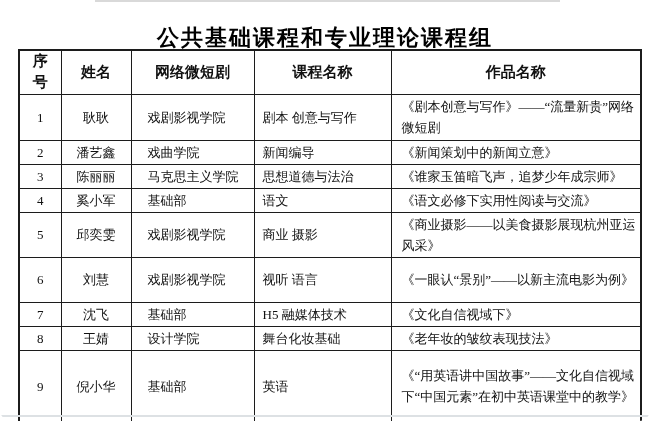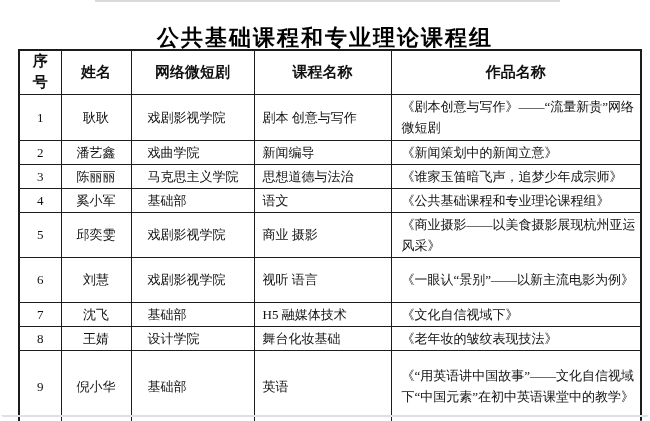--- a/index.html
+++ b/index.html
@@ -108,21 +108,21 @@
           <td class="c1">陈丽丽</td>
           <td class="c2">马克思主义学院</td>
           <td class="c3">思想道德与法治</td>
           <td class="c4">《谁家玉笛暗飞声，追梦少年成宗师》</td>
         </tr>
         <tr>
           <td class="c0">4</td>
           <td class="c1">奚小军</td>
           <td class="c2">基础部</td>
           <td class="c3">语文</td>
-          <td class="c4">《公共基础课程和专业理论课程组》</td>
+          <td class="c4">《语文必修下实用性阅读与交流》</td>
         </tr>
         <tr>
           <td class="c0">5</td>
           <td class="c1">邱奕雯</td>
           <td class="c2">戏剧影视学院</td>
           <td class="c3">商业 摄影</td>
           <td class="c4">《商业摄影——以美食摄影展现杭州亚运风采》</td>
         </tr>
         <tr>
           <td class="c0">6</td>

